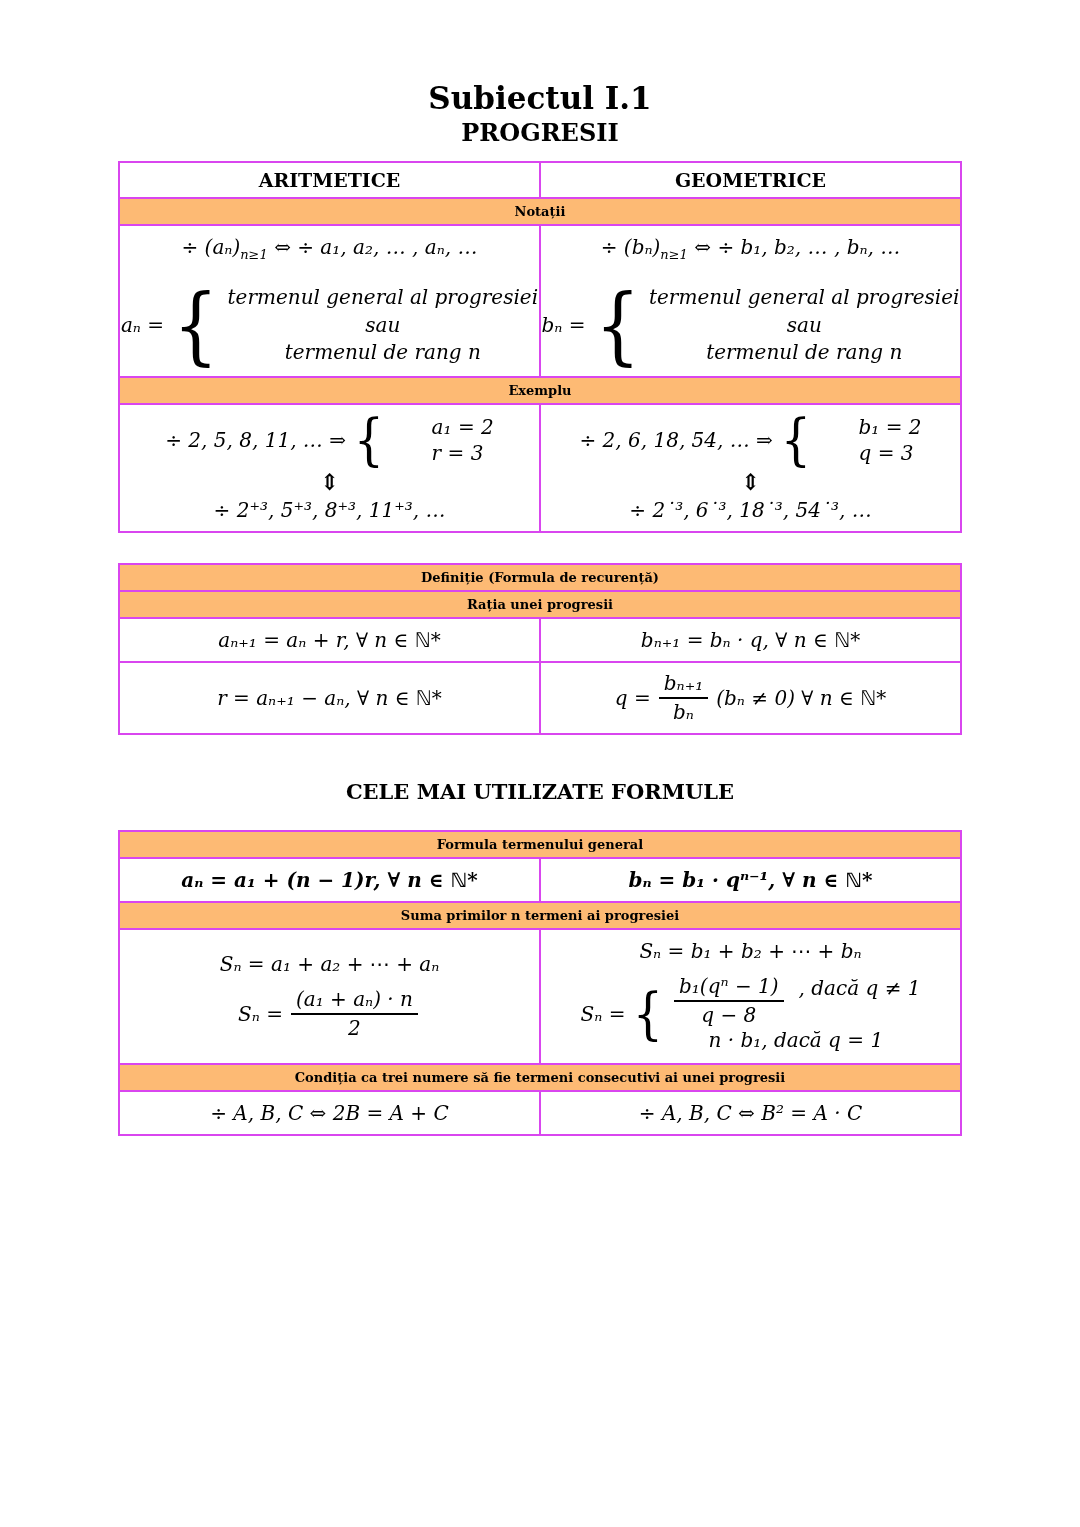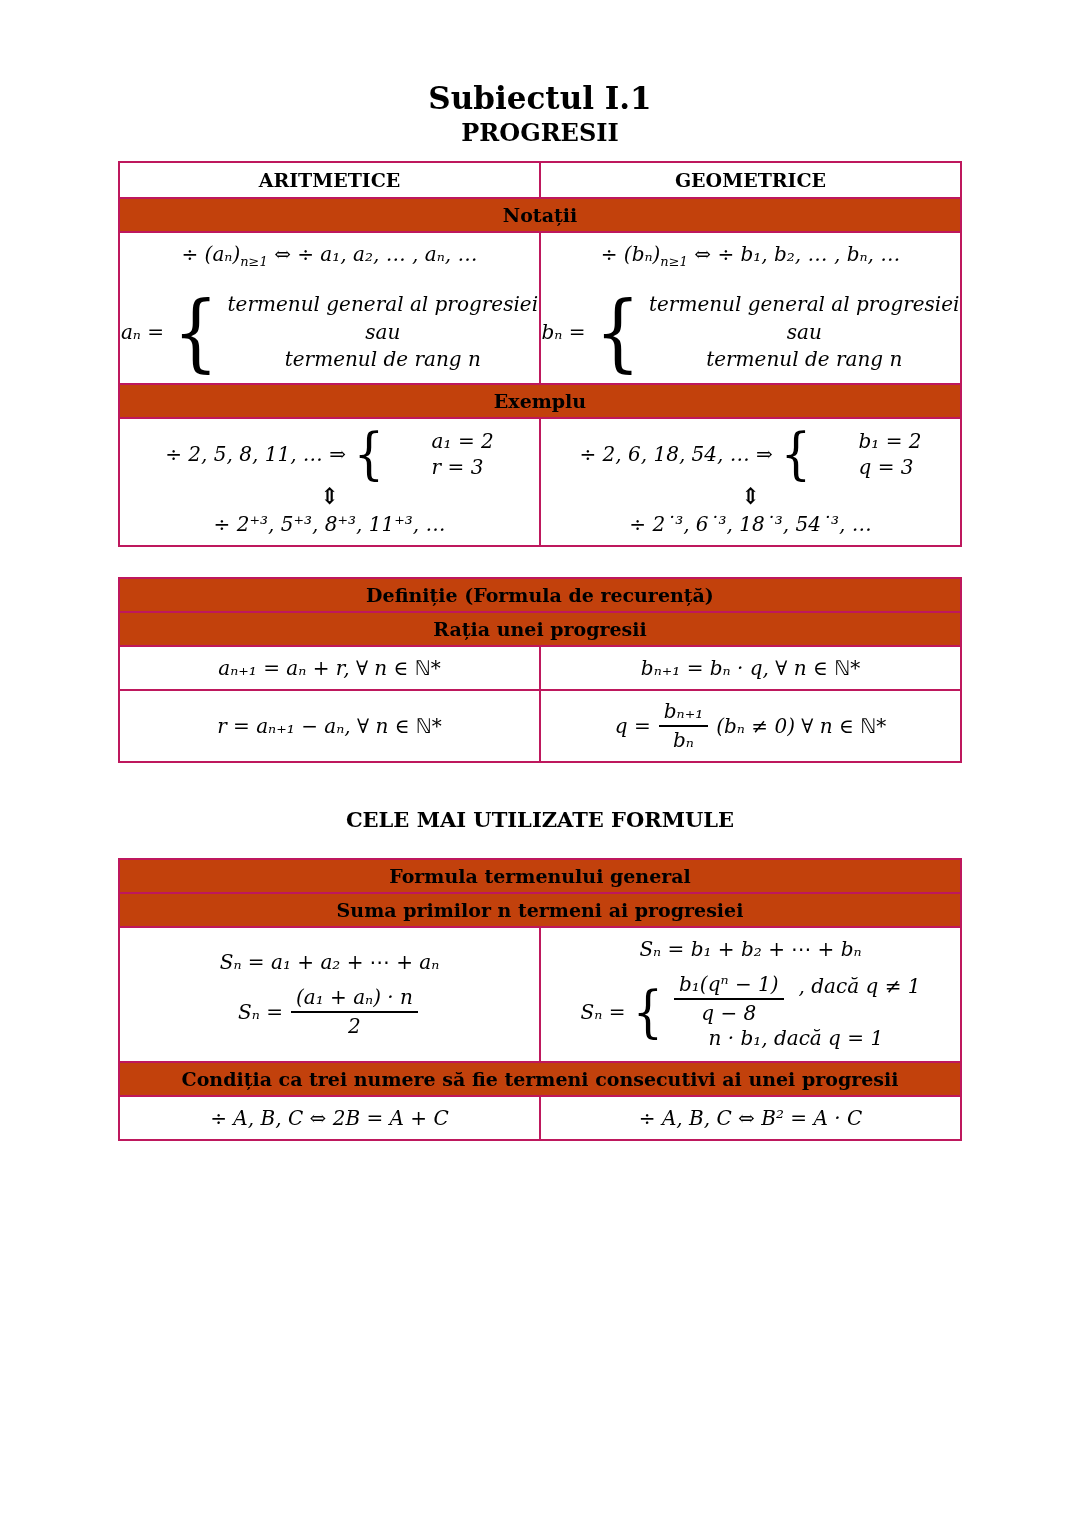--- a/index.html
+++ b/index.html
@@ -19,28 +19,28 @@
   h2.subtitle {
     text-align: center; font-size: 24px; font-weight: bold;
     margin: 0;
   }
   table.tbl {
     border-collapse: collapse;
     width: 844px;
     table-layout: fixed;
     margin-left: 118px;
   }
-  .tbl td { border: 2px solid #be185d; vertical-align: middle; }
+  .tbl td { border: 2px solid #d946ef; vertical-align: middle; }
   td.hdr {
     font-weight: bold; text-align: center; font-size: 19px;
     padding: 6px 4px;
   }
   td.sec {
-    background: #c2410c; font-weight: bold; text-align: center;
-    font-size: 19px; padding: 5px 4px;
+    background: #fdba74; font-weight: bold; text-align: center;
+    font-size: 13px; padding: 5px 4px;
   }
   td.fcell {
     text-align: center; font-size: 20px; font-style: italic;
     padding: 9px 6px;
   }
   td.fcell.bold { font-weight: bold; }
   .mline { margin-bottom: 22px; white-space: nowrap; }
   sub.ssub { font-size: 13px; font-style: italic; }
 
   .defrow, .exline, .fracrow, .casesrow {
@@ -179,20 +179,24 @@
     </tr>
   </tbody>
     </table>
 
   <div class="midhead">CELE MAI UTILIZATE FORMULE</div>
 
   <table class="tbl">
     <tbody>
         <tr>
       <td class="sec" colspan="2">Formula termenului general</td>
+    </tr>
+    <tr>
+      <td class="fcell bold">aₙ = a₁ + (n − 1)r, ∀ n ∈ ℕ*</td>
+      <td class="fcell bold">bₙ = b₁ · qⁿ⁻¹, ∀ n ∈ ℕ*</td>
     </tr>
     <tr>
       <td class="sec" colspan="2">Suma primilor n termeni ai progresiei</td>
     </tr>
     <tr>
       <td class="fcell">
         <div class="mline" style="margin-bottom:12px;">Sₙ = a₁ + a₂ + ⋯ + aₙ</div>
         <div class="fracrow">
           <span>Sₙ =</span>
           <span class="frac">

